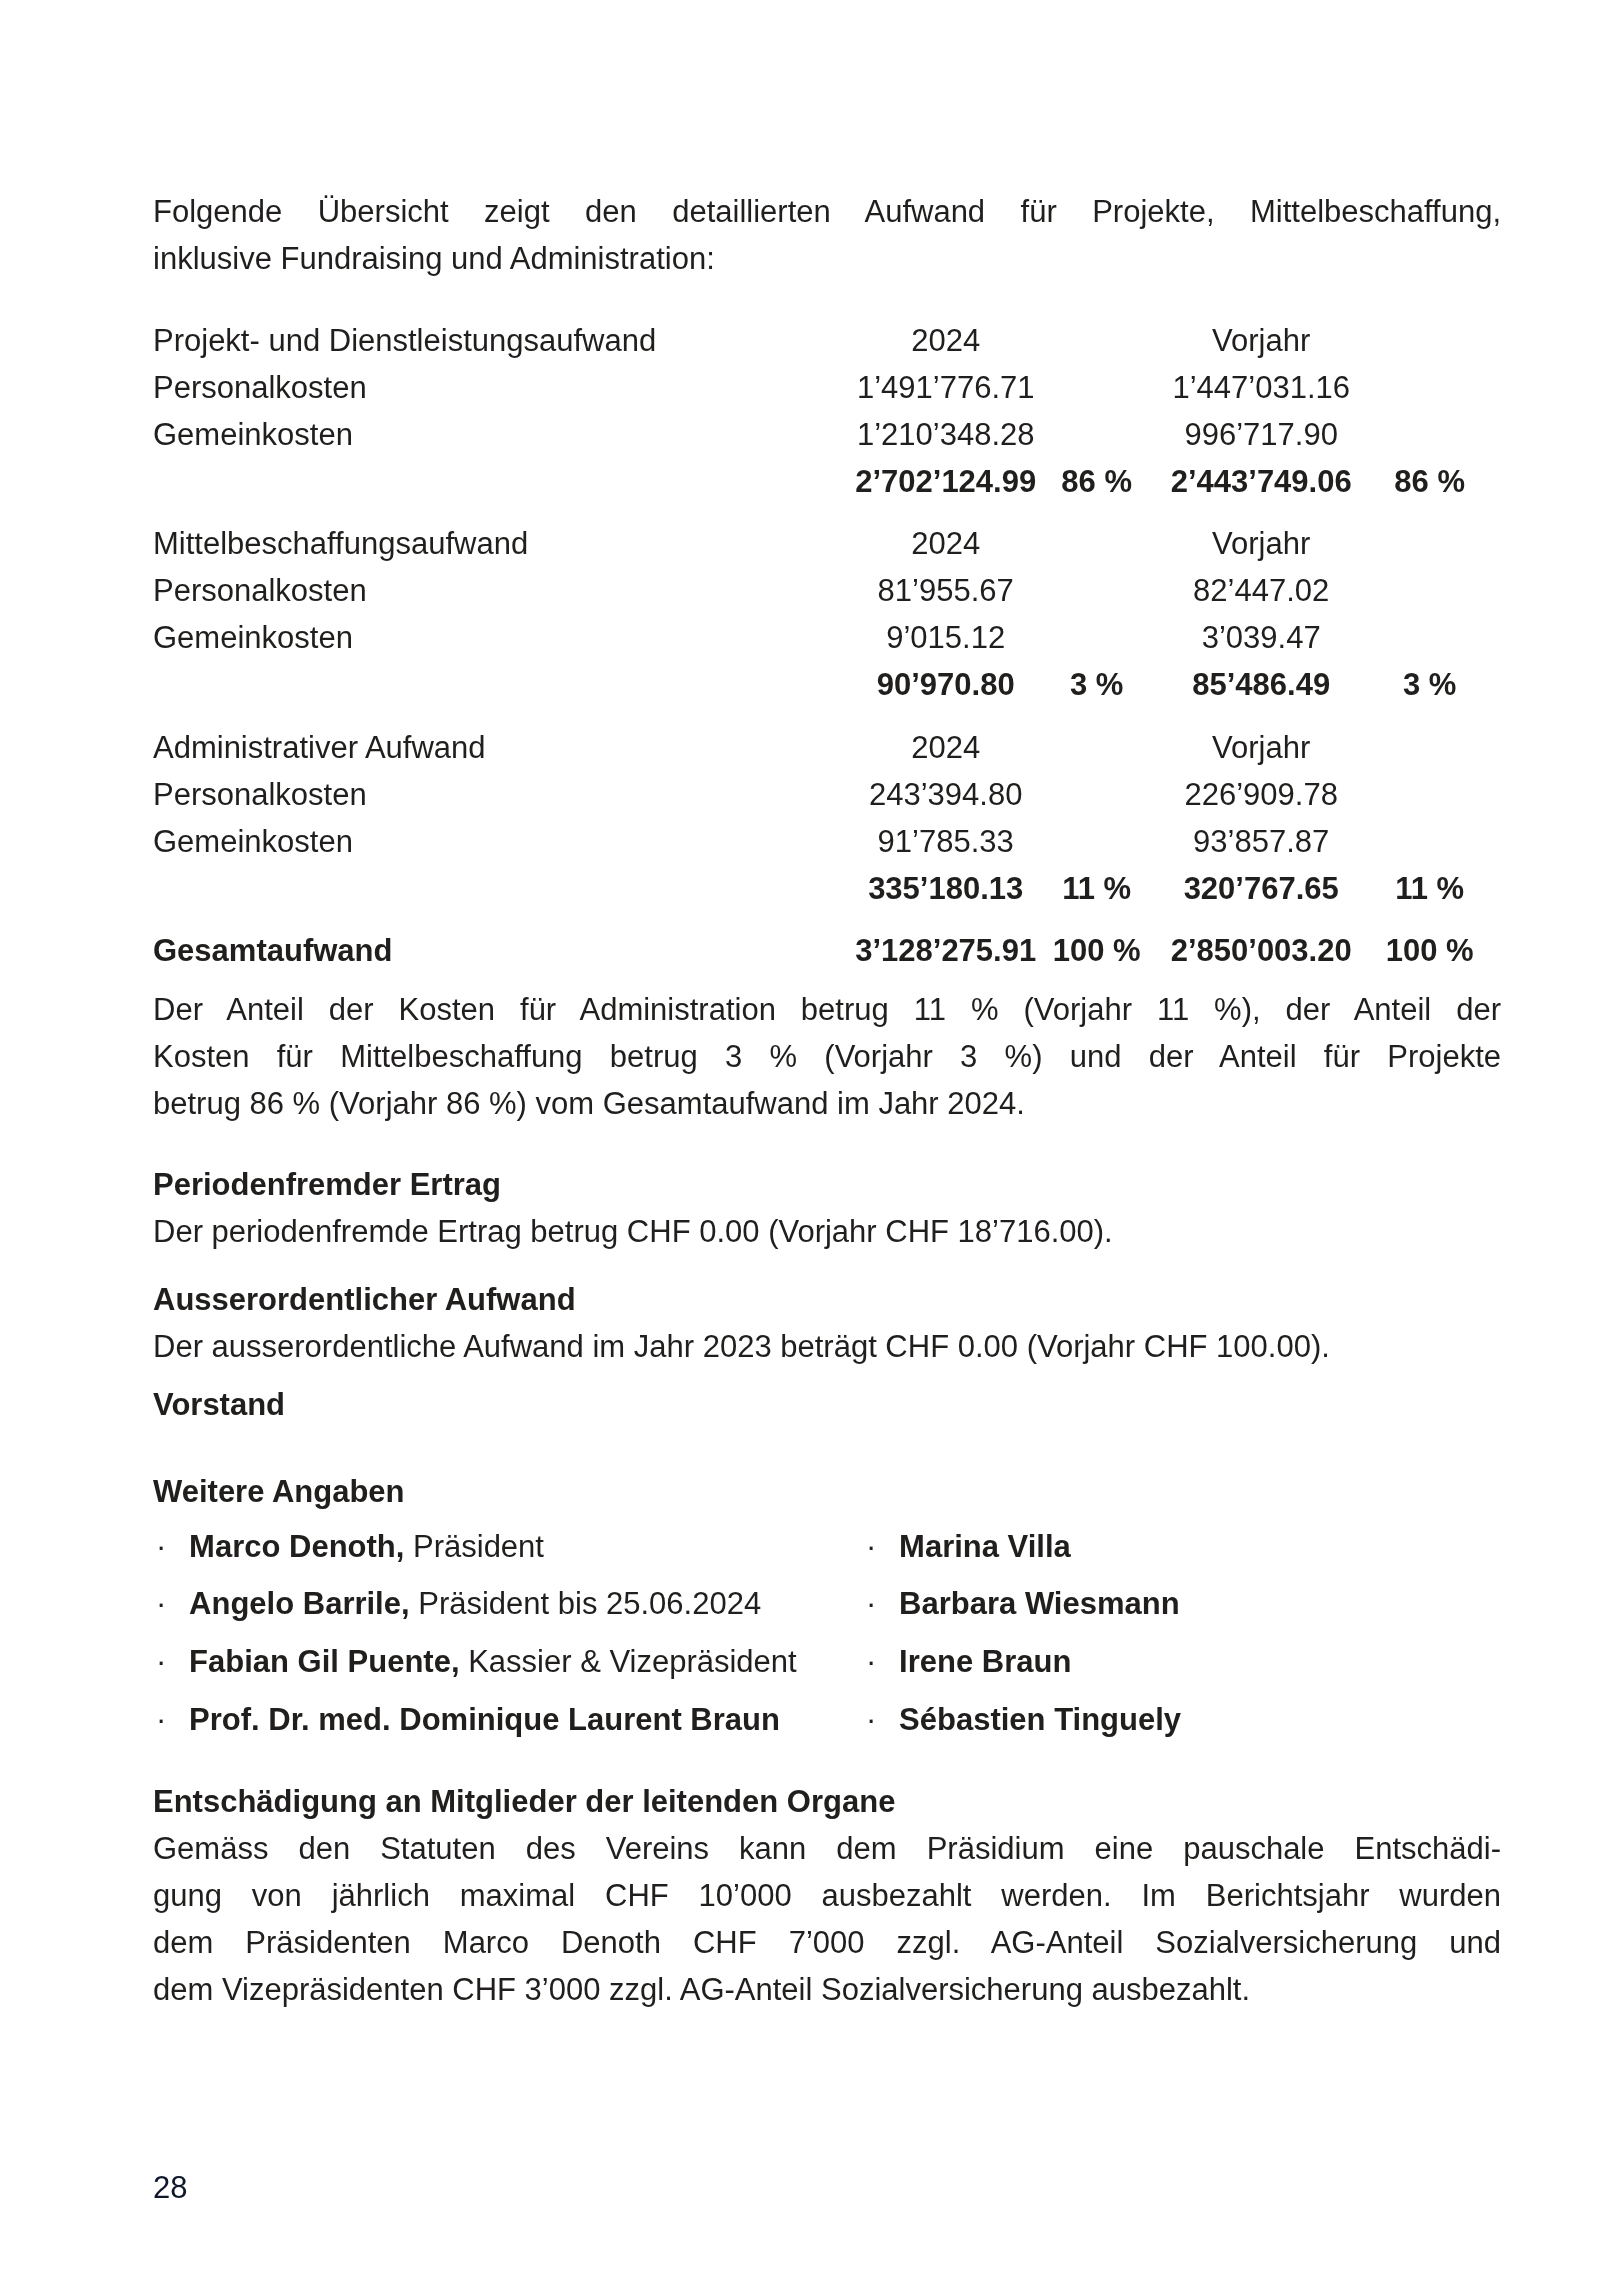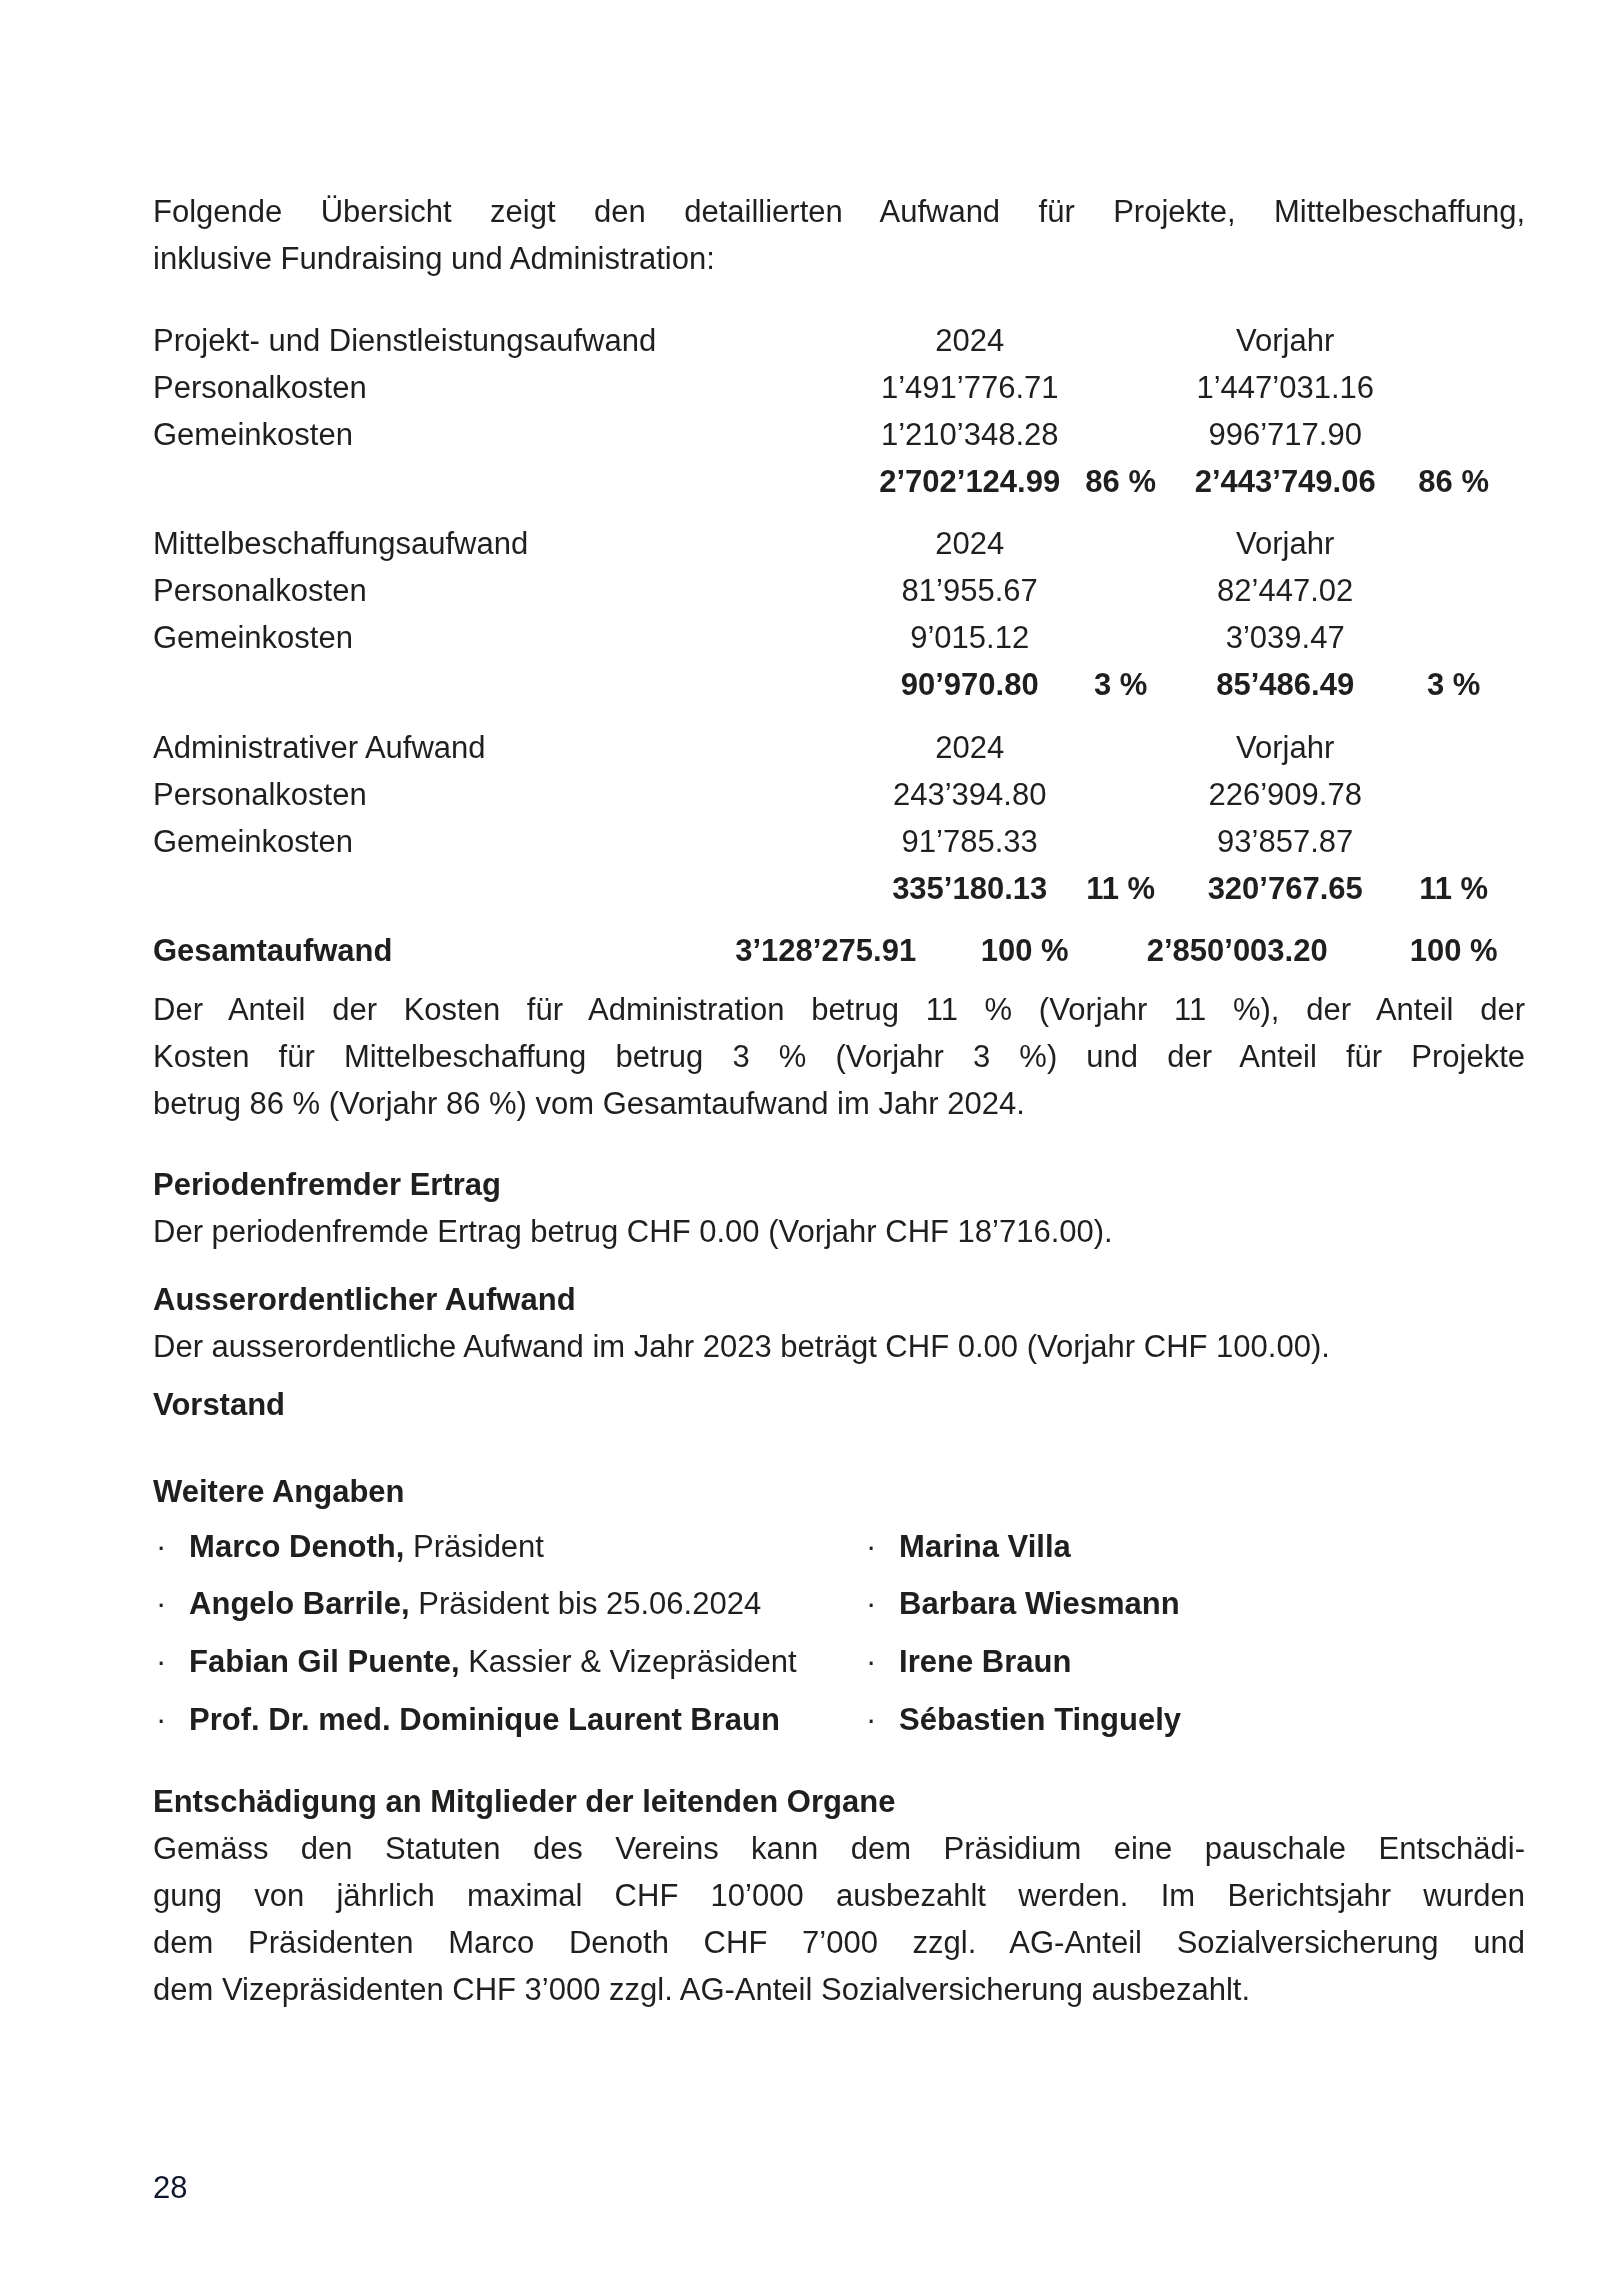--- a/index.html
+++ b/index.html
@@ -1,37 +1,37 @@
 <!DOCTYPE html>
 <html lang="de" style="font-size:12.2px"><head>
 <meta charset="utf-8">
 <style>
   html,body{margin:0;padding:0;background:#ffffff;}
   .page{
     position:relative;
     width:1618px;height:2295px;
     box-sizing:border-box;
-    padding:188px 93px 0 153px;
+    padding:188px 117px 0 153px;
     font-family:"Liberation Sans","DejaVu Sans",sans-serif;
     font-size:31px;line-height:47px;
     color:#201f1d;
     background:#ffffff;
     overflow:hidden;
   }
   p{margin:0;}
   .jline{display:block;text-align:justify;text-align-last:justify;}
   .line{display:block;}
   .h{font-weight:bold;}
   .table{margin-top:15.3px;}
   .table.first{margin-top:35px;}
   .trow{display:grid;grid-template-columns:1fr 195px 107px 222px 115px;padding-right:13.8px;}
   .trow .num,.trow .pct{text-align:center;}
   .thead .label,.thead .num{font-weight:normal;}
   .total{font-weight:bold;}
-  .gesamt{margin-top:15.3px;font-weight:bold;gap:48px;}
+  .gesamt{margin-top:15.3px;font-weight:bold;}
   .anteil{margin-top:12px;}
   .sect1{margin-top:34px;}
   .sect2{margin-top:21.4px;}
   .wa-heading{margin-top:40px;}
   .vorstand-heading{margin-top:10.7px;}
   .vlist{margin-top:7.7px;display:grid;grid-template-columns:710px 1fr;row-gap:10.7px;}
   .vitem{display:flex;align-items:baseline;}
   .bullet{flex:none;width:33px;padding-left:3.1px;}
   .ent{margin-top:35px;}
   .pagenum{position:absolute;left:153px;top:2164px;color:#0f172a;}

